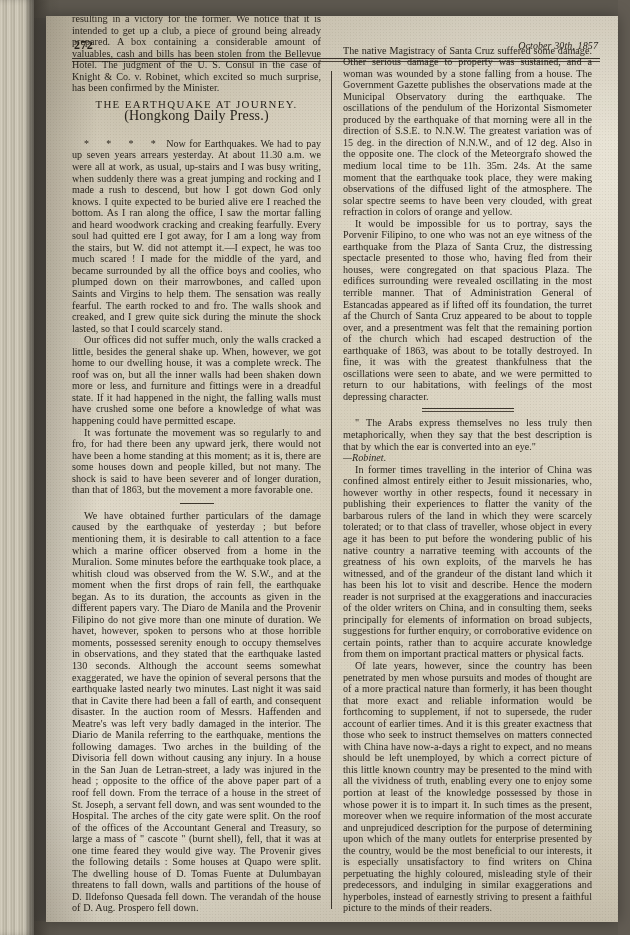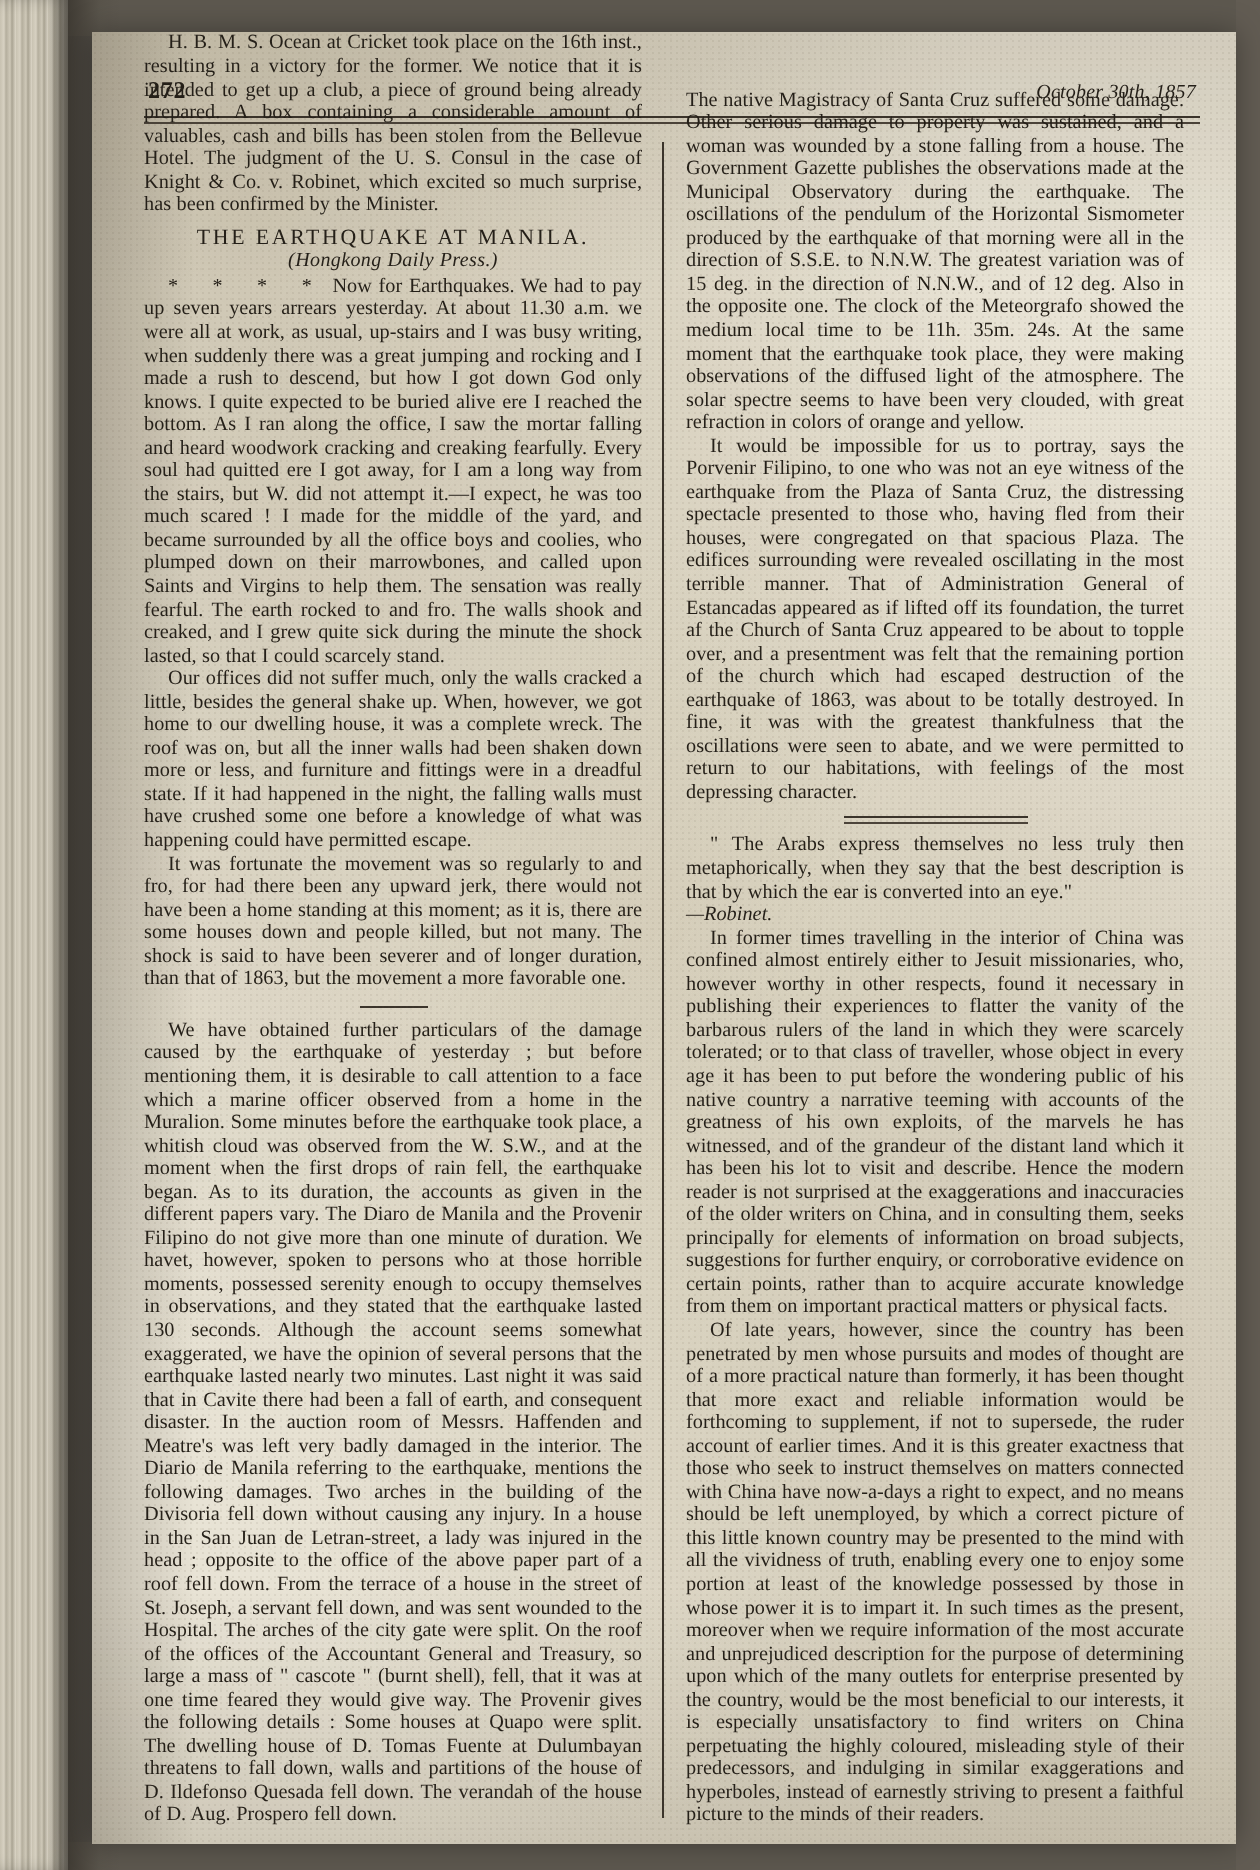--- a/index.html
+++ b/index.html
@@ -184,23 +184,22 @@
   .sec-head {
     text-align: center;
     font-size: 10.9px;
     letter-spacing: 1.35px;
     margin: 5px 0 0 0;
     font-weight: 400;
     text-indent: 0;
   }
   .sec-sub {
     text-align: center;
-    font-style: italic;
-    font-size: 10px;
-    margin: 0 0 1px 0;
+    font-size: 14px;
+    margin: 0 0 16px 0;
     text-indent: 0;
     letter-spacing: .2px;
   }
   .rule-short {
     width: 92px;
     margin: 6px auto 5px auto;
     border-top: 1.3px solid #3b342b;
     border-bottom: .8px solid #4c443a;
     height: 2px;
   }
@@ -245,21 +244,21 @@
         <span class="folio">272</span>
         <span class="date">October 30th, 1857</span>
       </div>
       <div class="rule-double"></div>
 
       <div class="cols">
 
         <div class="col left">
           <p>H. B. M. S. Ocean at Cricket took place on the 16th inst., resulting in a victory for the former. We notice that it is intended to get up a club, a piece of ground being already prepared. A box containing a considerable amount of valuables, cash and bills has been stolen from the Bellevue Hotel. The judgment of the U. S. Consul in the case of Knight &amp; Co. v. Robinet, which excited so much surprise, has been confirmed by the Minister.</p>
 
-          <p class="sec-head">THE EARTHQUAKE AT MANILA.</p>
+          <p class="sec-head">THE EARTHQUAKE AT JOURNEY.</p>
           <p class="sec-sub">(Hongkong Daily Press.)</p>
 
           <p><span class="stars">* * * *</span> <span>Now for Earthquakes. We had to pay up seven years arrears yesterday. At about 11.30 a.m. we were all at work, as usual, up-stairs and I was busy writing, when suddenly there was a great jumping and rocking and I made a rush to descend, but how I got down God only knows. I quite expected to be buried alive ere I reached the bottom. As I ran along the office, I saw the mortar falling and heard woodwork cracking and creaking fearfully. Every soul had quitted ere I got away, for I am a long way from the stairs, but W. did not attempt it.—I expect, he was too much scared ! I made for the middle of the yard, and became surrounded by all the office boys and coolies, who plumped down on their marrowbones, and called upon Saints and Virgins to help them. The sensation was really fearful. The earth rocked to and fro. The walls shook and creaked, and I grew quite sick during the minute the shock lasted, so that I could scarcely stand.</span></p>
 
           <p>Our offices did not suffer much, only the walls cracked a little, besides the general shake up. When, however, we got home to our dwelling house, it was a complete wreck. The roof was on, but all the inner walls had been shaken down more or less, and furniture and fittings were in a dreadful state. If it had happened in the night, the falling walls must have crushed some one before a knowledge of what was happening could have permitted escape.</p>
           <p>It was fortunate the movement was so regularly to and fro, for had there been any upward jerk, there would not have been a home standing at this moment; as it is, there are some houses down and people killed, but not many. The shock is said to have been severer and of longer duration, than that of 1863, but the movement a more favorable one.</p>
 
           <div class="rule-tiny"></div>
 
           <p>We have obtained further particulars of the damage caused by the earthquake of yesterday ; but before mentioning them, it is desirable to call attention to a face which a marine officer observed from a home in the Muralion. Some minutes before the earthquake took place, a whitish cloud was observed from the W. S.W., and at the moment when the first drops of rain fell, the earthquake began. As to its duration, the accounts as given in the different papers vary. The Diaro de Manila and the Provenir Filipino do not give more than one minute of duration. We havet, however, spoken to persons who at those horrible moments, possessed serenity enough to occupy themselves in observations, and they stated that the earthquake lasted 130 seconds. Although the account seems somewhat exaggerated, we have the opinion of several persons that the earthquake lasted nearly two minutes. Last night it was said that in Cavite there had been a fall of earth, and consequent disaster. In the auction room of Messrs. Haffenden and Meatre's was left very badly damaged in the interior. The Diario de Manila referring to the earthquake, mentions the following damages. Two arches in the building of the Divisoria fell down without causing any injury. In a house in the San Juan de Letran-street, a lady was injured in the head ; opposite to the office of the above paper part of a roof fell down. From the terrace of a house in the street of St. Joseph, a servant fell down, and was sent wounded to the Hospital. The arches of the city gate were split. On the roof of the offices of the Accountant General and Treasury, so large a mass of " cascote " (burnt shell), fell, that it was at one time feared they would give way. The Provenir gives the following details : Some houses at Quapo were split. The dwelling house of D. Tomas Fuente at Dulumbayan threatens to fall down, walls and partitions of the house of D. Ildefonso Quesada fell down. The verandah of the house of D. Aug. Prospero fell down.</p>

